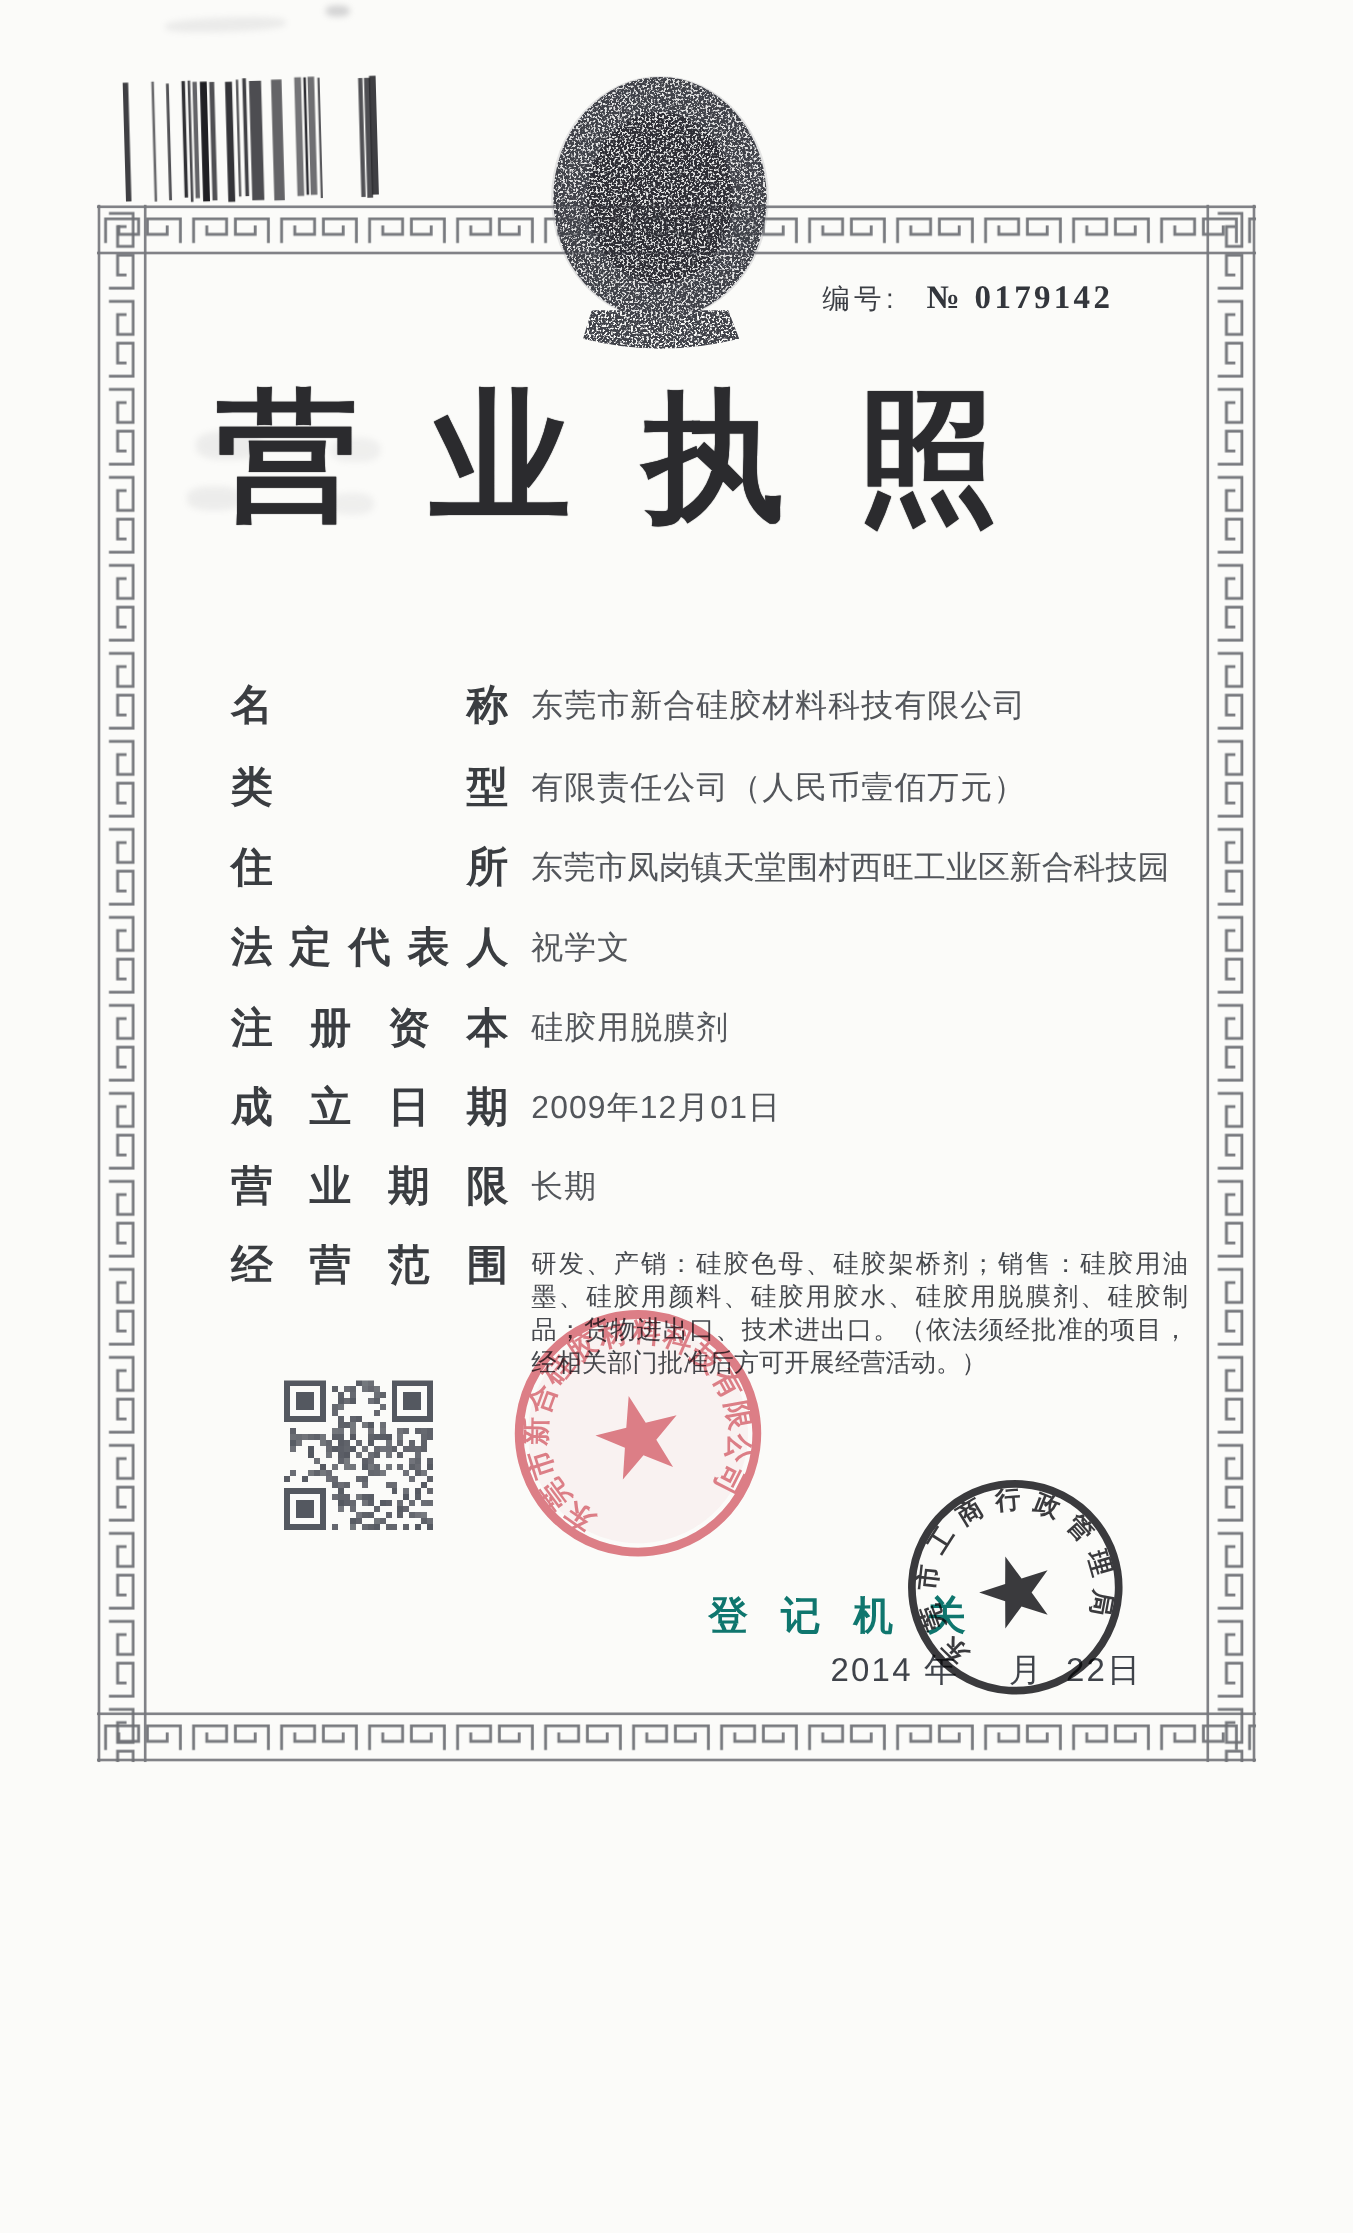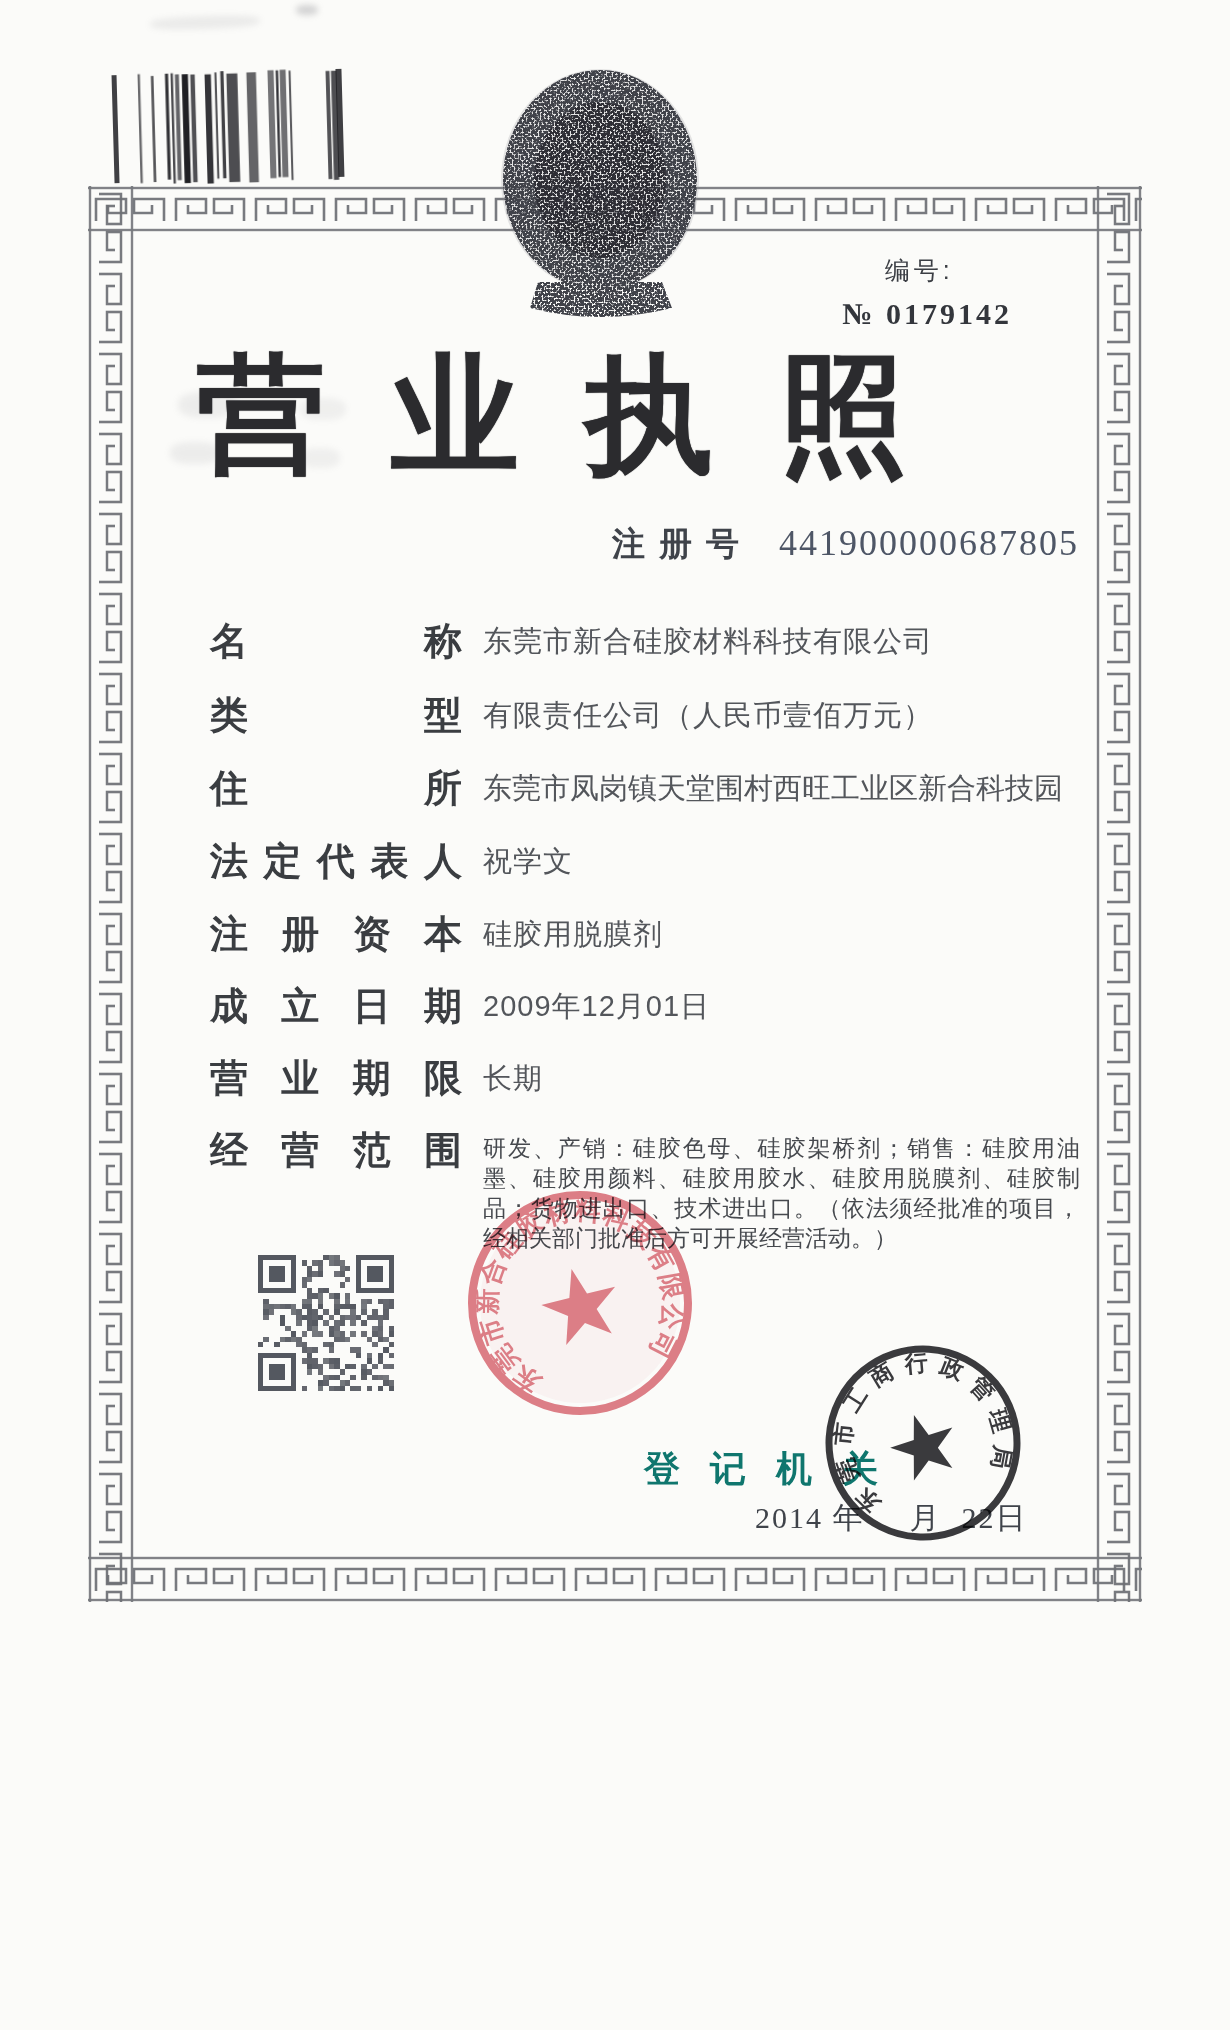--- a/index.html
+++ b/index.html
@@ -10,22 +10,22 @@
   .bstrip{position:absolute;filter:blur(.3px) opacity(.92);}
 
   
   #barcode-svg{position:absolute;left:113px;top:70px;width:232px;height:113px;
                transform:rotate(-1.6deg);filter:blur(.35px) contrast(1.05);}
   #qr-svg{position:absolute;left:258px;top:1255px;width:136px;height:136px;
           filter:blur(.3px);opacity:.88;}
   #emblem-svg{position:absolute;left:492px;top:58px;width:220px;height:270px;filter:blur(.3px);}
 
   
-  .serial{position:absolute;top:254px;right:218px;display:flex;align-items:center;gap:10px;
-          color:#3b3e44;flex-direction:column;}
+  .serial{position:absolute;top:254px;right:218px;display:flex;align-items:flex-end;gap:10px;
+          color:#3b3e44;}
   .serial .lab{font-size:25px;letter-spacing:4px;}
   .serial .num{font-family:Liberation Serif, serif;font-weight:700;
                font-size:30px;letter-spacing:3px;color:#33363c;margin-left:16px;}
   .title{position:absolute;top:330px;left:0;width:1230px;text-align:center;
          font-size:128px;font-weight:700;letter-spacing:66px;transform:translateX(-30px);
          color:#2b2b2e;text-shadow:0 0 1px #2b2b2e;white-space:nowrap;}
   .regline{position:absolute;top:522px;left:612px;display:flex;align-items:baseline;gap:26px;}
   .regline .lab{font-size:33px;letter-spacing:14px;color:#3f434a;font-weight:600;white-space:nowrap;}
   .regline .num{font-family:"Liberation Serif","DejaVu Serif",serif;font-size:36px;
                 color:#4e5666;letter-spacing:2px;}
@@ -37,21 +37,21 @@
   .fvalue{position:absolute;left:273px;top:6px;width:600px;font-size:29px;color:#53565b;
           letter-spacing:1px;white-space:nowrap;}
   .fvalue.scope{white-space:normal;width:597px;font-size:23px;line-height:30px;top:8px;
                 text-align:justify;color:#46494e;font-weight:500;letter-spacing:0;}
 
   
   .registrar{position:absolute;top:1445px;left:644px;font-size:36px;font-weight:600;
              letter-spacing:30px;color:#0f766e;white-space:nowrap;}
   .dateline{position:absolute;top:1498px;left:755px;display:flex;align-items:baseline;
             font-size:30px;color:#3f434a;}
-  .dateline .yr{font-family:Liberation Serif, serif;letter-spacing:2px;text-align:right;}
+  .dateline .yr{font-family:Liberation Sans, sans-serif;letter-spacing:2px;text-align:right;}
   .dateline .gap1{width:45px;} .dateline .gap2{width:22px;}
   .footer-left{position:absolute;top:1606px;left:95px;font-size:19px;color:#3c3f45;letter-spacing:.5px;}
   .footer-right{position:absolute;top:1603px;left:703px;font-size:21.5px;color:#34373d;letter-spacing:1px;}
 
   
   #company-seal{position:absolute;left:455px;top:1178px;width:250px;height:250px;
                 filter:blur(.45px);mix-blend-mode:multiply;}
   #authority-seal{position:absolute;left:818px;top:1338px;width:210px;height:210px;
                   filter:blur(.35px);mix-blend-mode:multiply;}
 
@@ -154,24 +154,20 @@
     </g>
   </svg>
 
   <div class="serial">
     <span class="lab">编号:</span>
     <span class="num">№ 0179142</span>
   </div>
 
   <div class="title">营业执照</div>
 
-  <div class="regline">
-    <span class="lab">注册号</span>
-    <span class="num">441900000687805</span>
-  </div>
 
   <div class="row" style="top:616px">
     <div class="flabel justify-cjk" style="display: flex; justify-content: space-between;">
         <span>名</span>
         <span>称</span>
       </div>
     <div class="fvalue">东莞市新合硅胶材料科技有限公司</div>
   </div>
   <div class="row" style="top:690px">
     <div class="flabel justify-cjk" style="display: flex; justify-content: space-between;">

